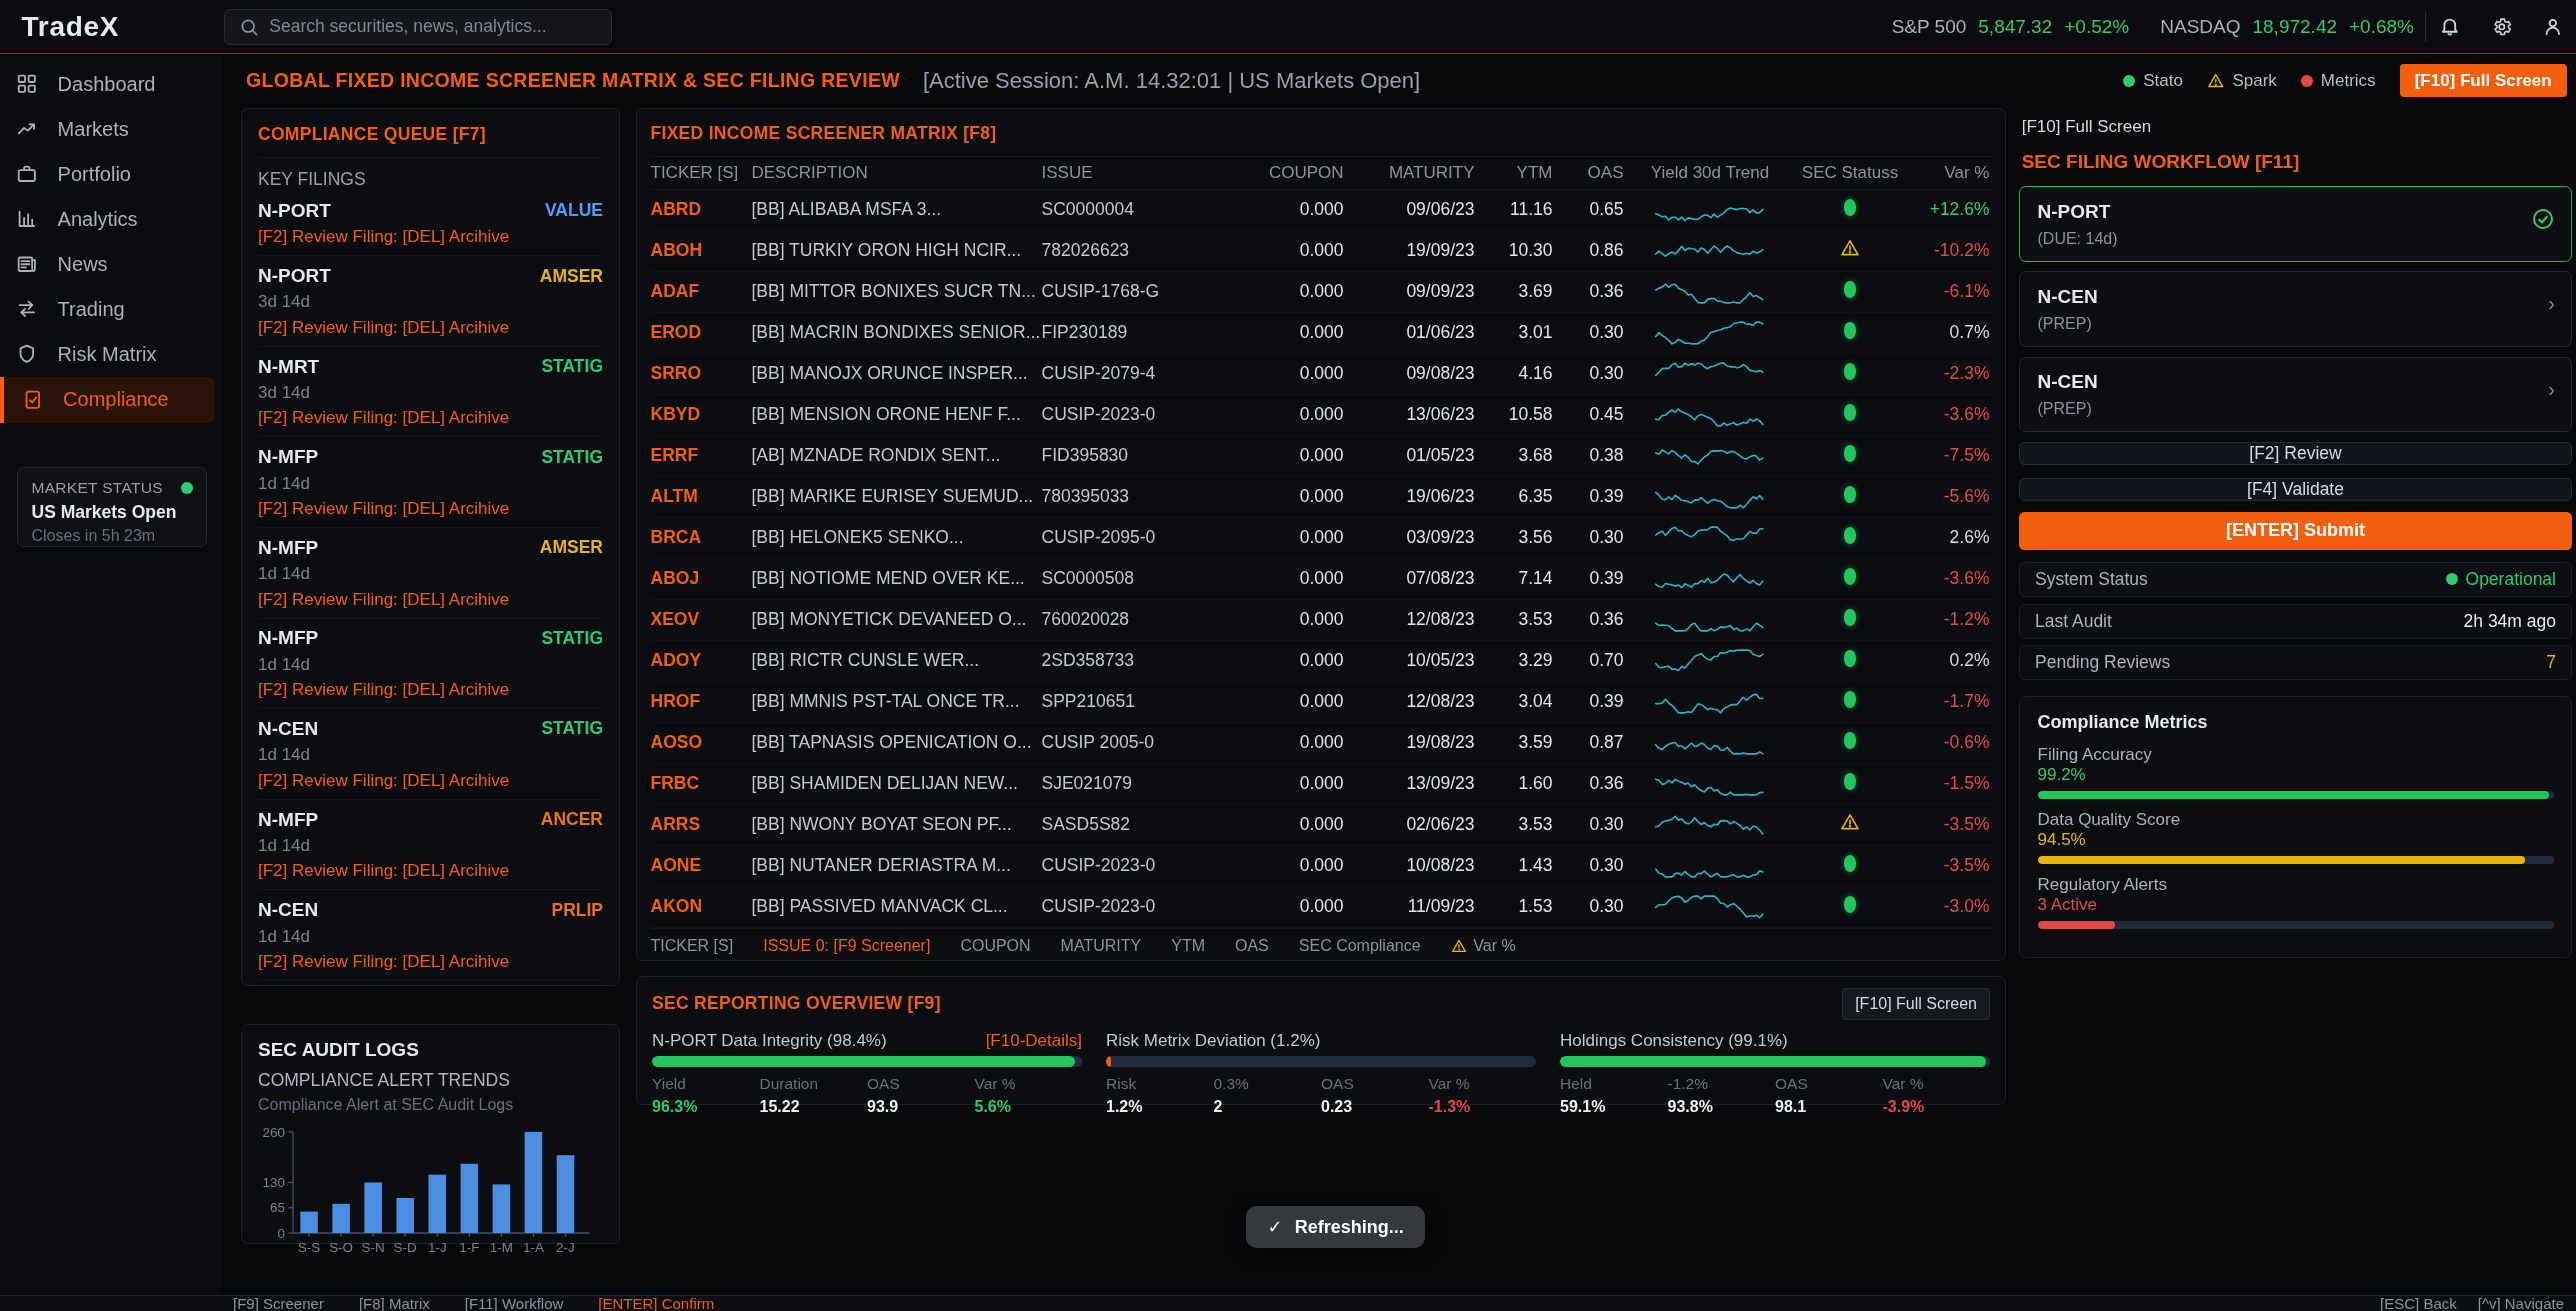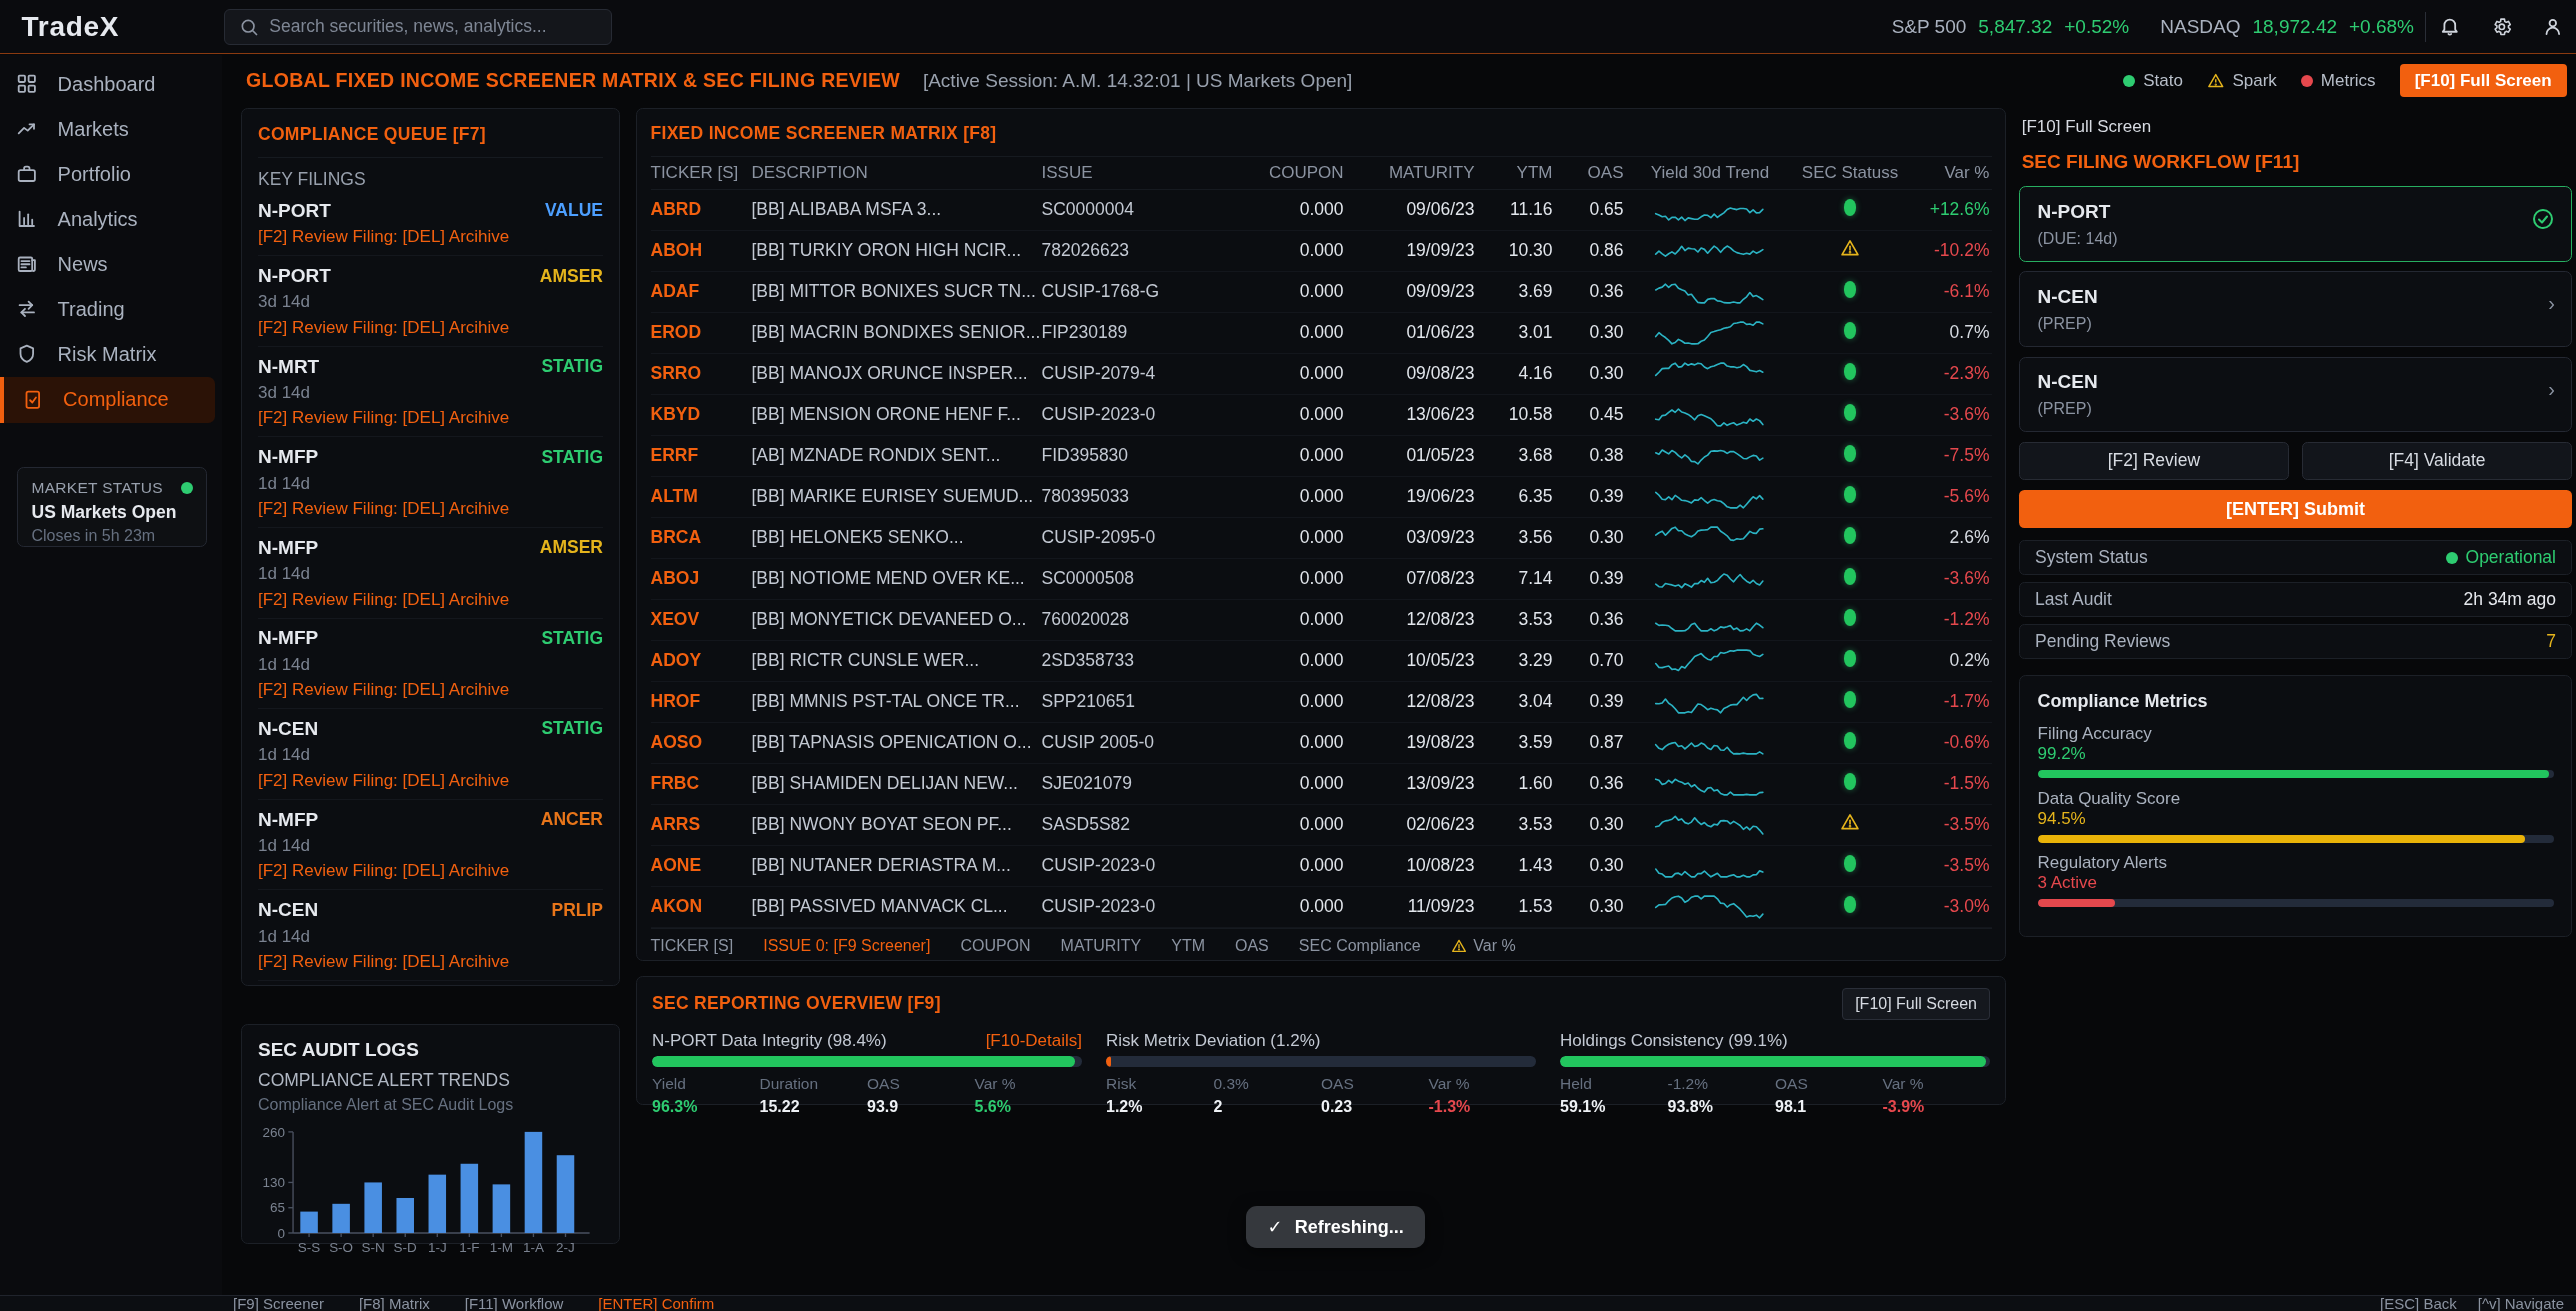--- a/index.html
+++ b/index.html
@@ -26,21 +26,21 @@
   .idx{display:flex;gap:12px;}
   .idx .nm{color:#aab2bf;}
   .idx .vl,.idx .ch{color:var(--green);}
   .topdiv{position:absolute;right:150px;top:12px;height:30px;width:0.7px;background:#2a2e37;}
   .topicons{position:absolute;right:12px;top:0;height:54px;display:flex;align-items:center;gap:30px;color:#cfd4dc;}
   .topicons svg{width:21.6px;height:21.6px;}
 
   
   #pagehead{position:absolute;left:222px;top:55px;width:2354px;height:51px;display:flex;align-items:center;}
   .ph-title{color:var(--orange-br);font-size:19.5px;font-weight:700;letter-spacing:0.3px;margin-left:24px;}
-  .ph-session{color:#98a0ad;font-size:19px;margin-left:23px;}
+  .ph-session{color:#98a0ad;font-size:22px;margin-left:23px;}
   .ph-right{position:absolute;right:9.4px;display:flex;align-items:center;gap:24px;font-size:17px;color:#b8bfca;}
   .st-item{display:flex;align-items:center;gap:8px;}
   .dot{width:12px;height:12px;border-radius:50%;display:inline-block;}
   .dot.g{background:var(--green);}.dot.r{background:#e5484d;}
   .warn-ic{color:var(--yellow);}
   .btn-full{background:var(--orange-br);color:#fff;font-size:17px;font-weight:600;padding:6.7px 15px;border-radius:4px;border:none;}
 
   
   #sidebar{position:absolute;left:0;top:55px;width:222px;height:1240px;background:var(--topbar);}
   .side-item{display:flex;align-items:center;gap:20px;height:45px;padding-left:16px;color:#aab2bf;font-size:20px;cursor:pointer;}
@@ -115,21 +115,21 @@
   #workflow{position:absolute;left:2019px;top:108px;width:553px;}
   .wf-fs{color:#d7dbe2;font-size:17px;margin:9.4px 0 13.5px 2.7px;}
   .wf-title{color:var(--orange-br);font-size:19px;font-weight:700;margin:0 0 13.5px 2.7px;}
   .wf-card{background:#0c0e12;border:0.7px solid var(--border2);border-radius:6.7px;padding:13.5px 17.5px;margin-bottom:9.4px;position:relative;min-height:73px;}
   .wf-card.done{border:1.3px solid #27ae60;}
   .wf-card .nm{font-size:19px;font-weight:600;}
   .wf-card .sub{font-size:16px;color:#8b93a1;margin-top:6.7px;}
   .wf-card .right-ic{position:absolute;right:16px;top:20px;color:#8b93a1;font-size:20px;}
   .wf-card .right-ic.ck{color:var(--green);}
   .wf-card .right-ic svg{width:24px;height:24px;}
-  .wf-btnrow{display:flex;gap:13.5px;margin:6.7px 0 10.8px;}
+  .wf-btnrow{display:flex;gap:13.5px;margin:6.7px 0 10.8px;flex-direction:column;}
   .wf-btn{flex:1;background:#12151b;border:0.7px solid #272b34;color:#d7dbe2;font-size:17.5px;height:38px;border-radius:5.4px;display:flex;align-items:center;justify-content:center;}
   .wf-submit{background:var(--orange-br);color:#fff;font-size:18px;font-weight:600;height:38px;border-radius:5.4px;border:none;width:100%;display:flex;align-items:center;justify-content:center;margin-bottom:12px;}
   .wf-stat{background:#0c0e12;border:0.7px solid var(--border);border-radius:5.4px;height:35px;display:flex;justify-content:space-between;align-items:center;padding:0 15px;margin-bottom:6.7px;font-size:17.5px;}
   .wf-stat .lb{color:#aab2bf;}
   .wf-stat .vl{color:#e6e9ee;}
   .wf-stat .vl.op{color:var(--green);display:flex;align-items:center;gap:8px;}
   .wf-stat .vl.pend{color:var(--yellow);}
   #metrics{background:var(--panel);border:0.7px solid var(--border);border-radius:6.7px;padding:15px 17.5px 17.5px;margin-top:16px;}
   .mt-title{font-size:18px;font-weight:700;color:var(--text);margin-bottom:12px;}
   .mt-row{margin-bottom:10.8px;}

